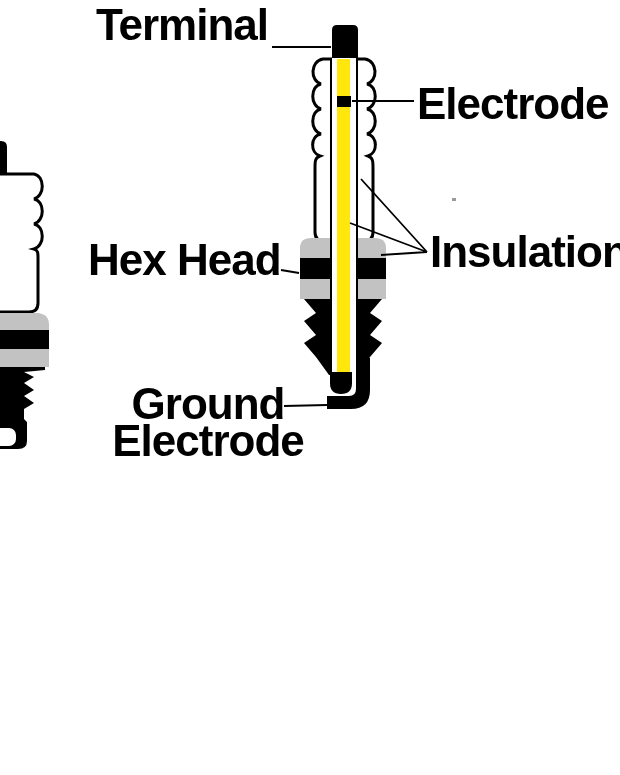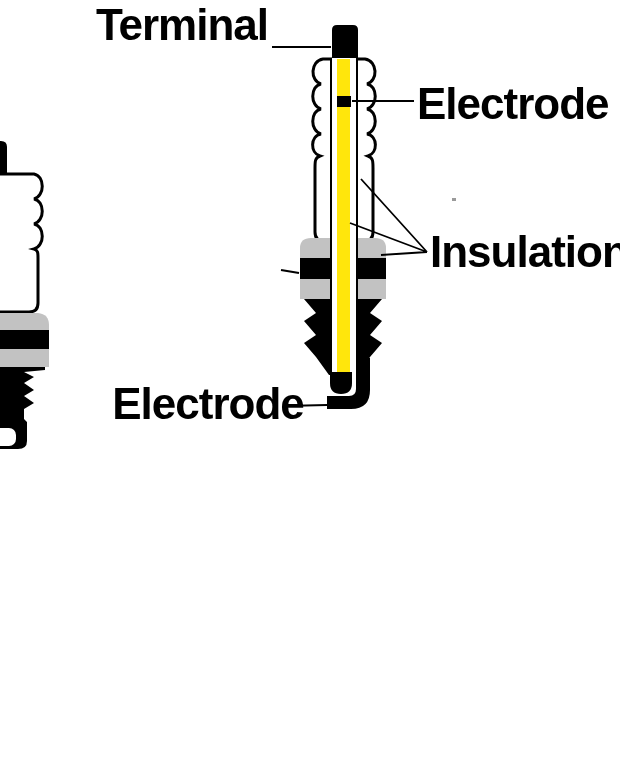--- a/index.html
+++ b/index.html
@@ -105,20 +105,22 @@
       <rect x="452" y="198" width="4" height="3" fill="#9a9a9a" stroke="none"></rect>
     </g>
   </svg>
 
   <div class="label" id="label-terminal-nut">
     <span class="ln">Terminal</span>
   </div>
 
   <div class="label" id="label-electrode">Electrode</div>
 
+  <div class="label" id="label-hex-head">Hex Head</div>
 
   <div class="label" id="label-insulation">Insulation</div>
 
   <div class="label" id="label-ground-electrode">
+    <span class="ln">Ground</span>
     <span class="ln">Electrode</span>
   </div>
 
 </div>
 
 </body></html>

